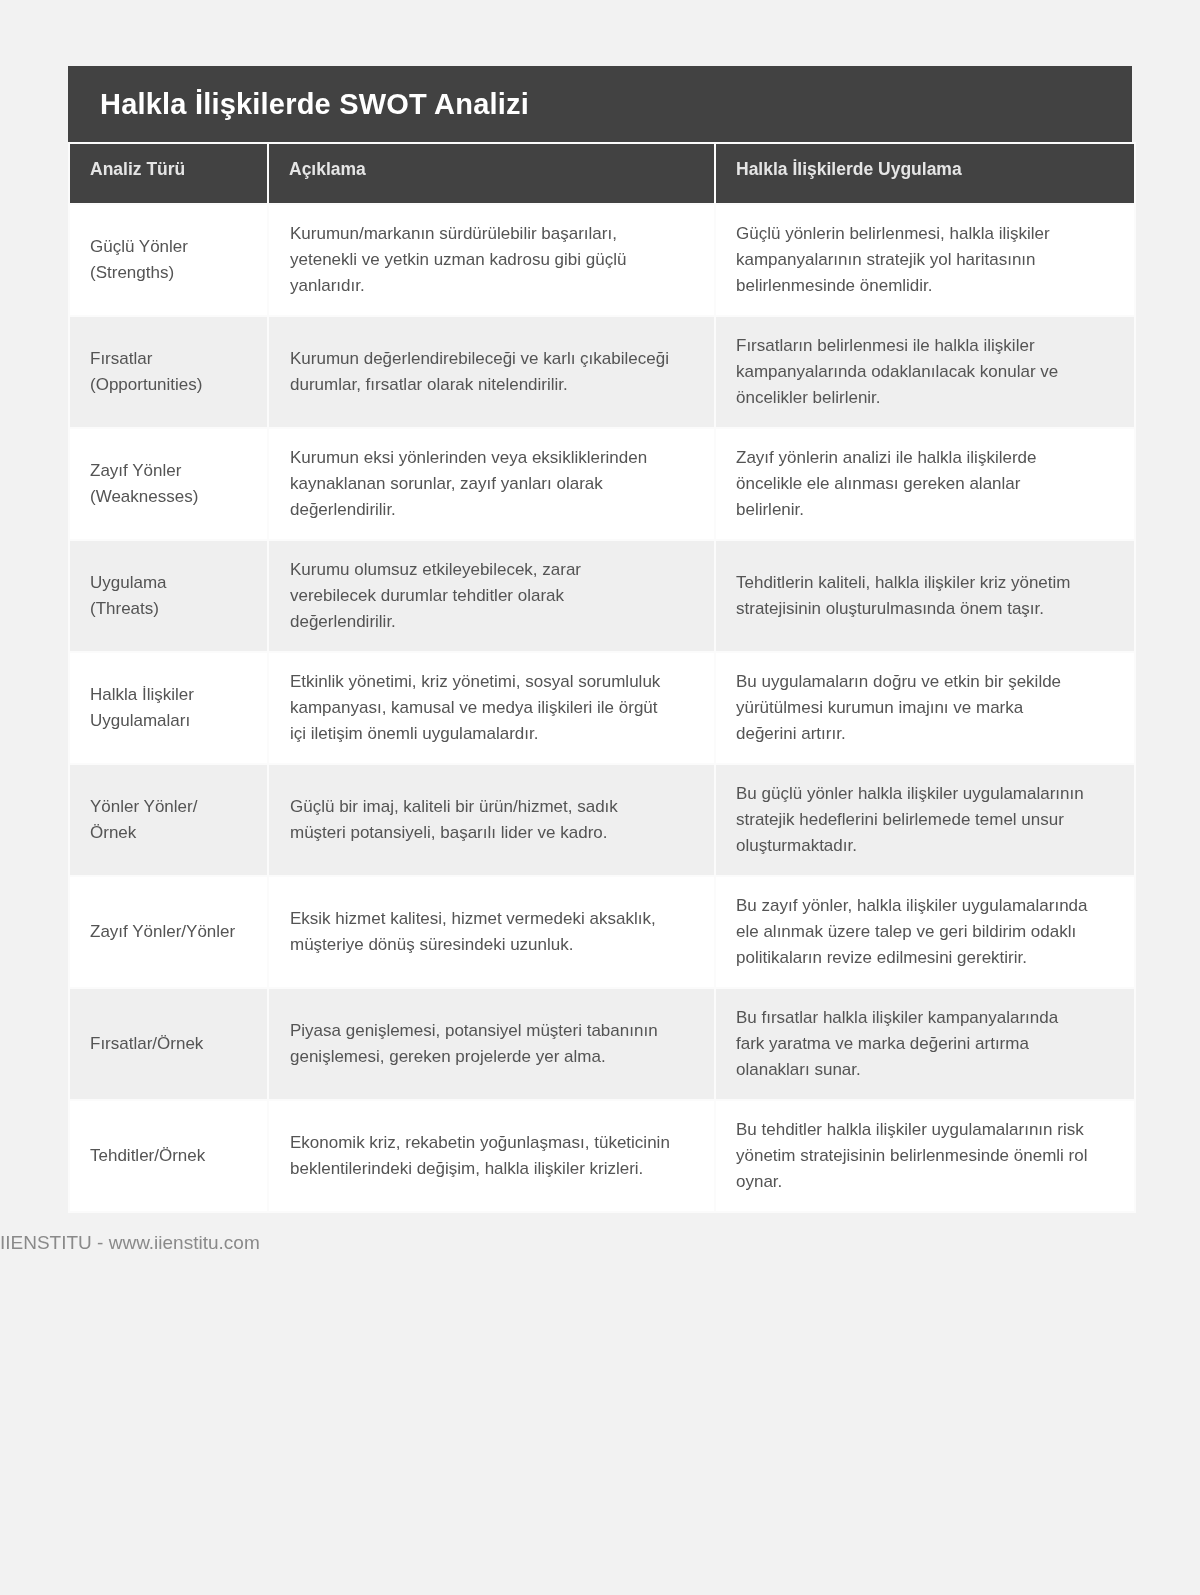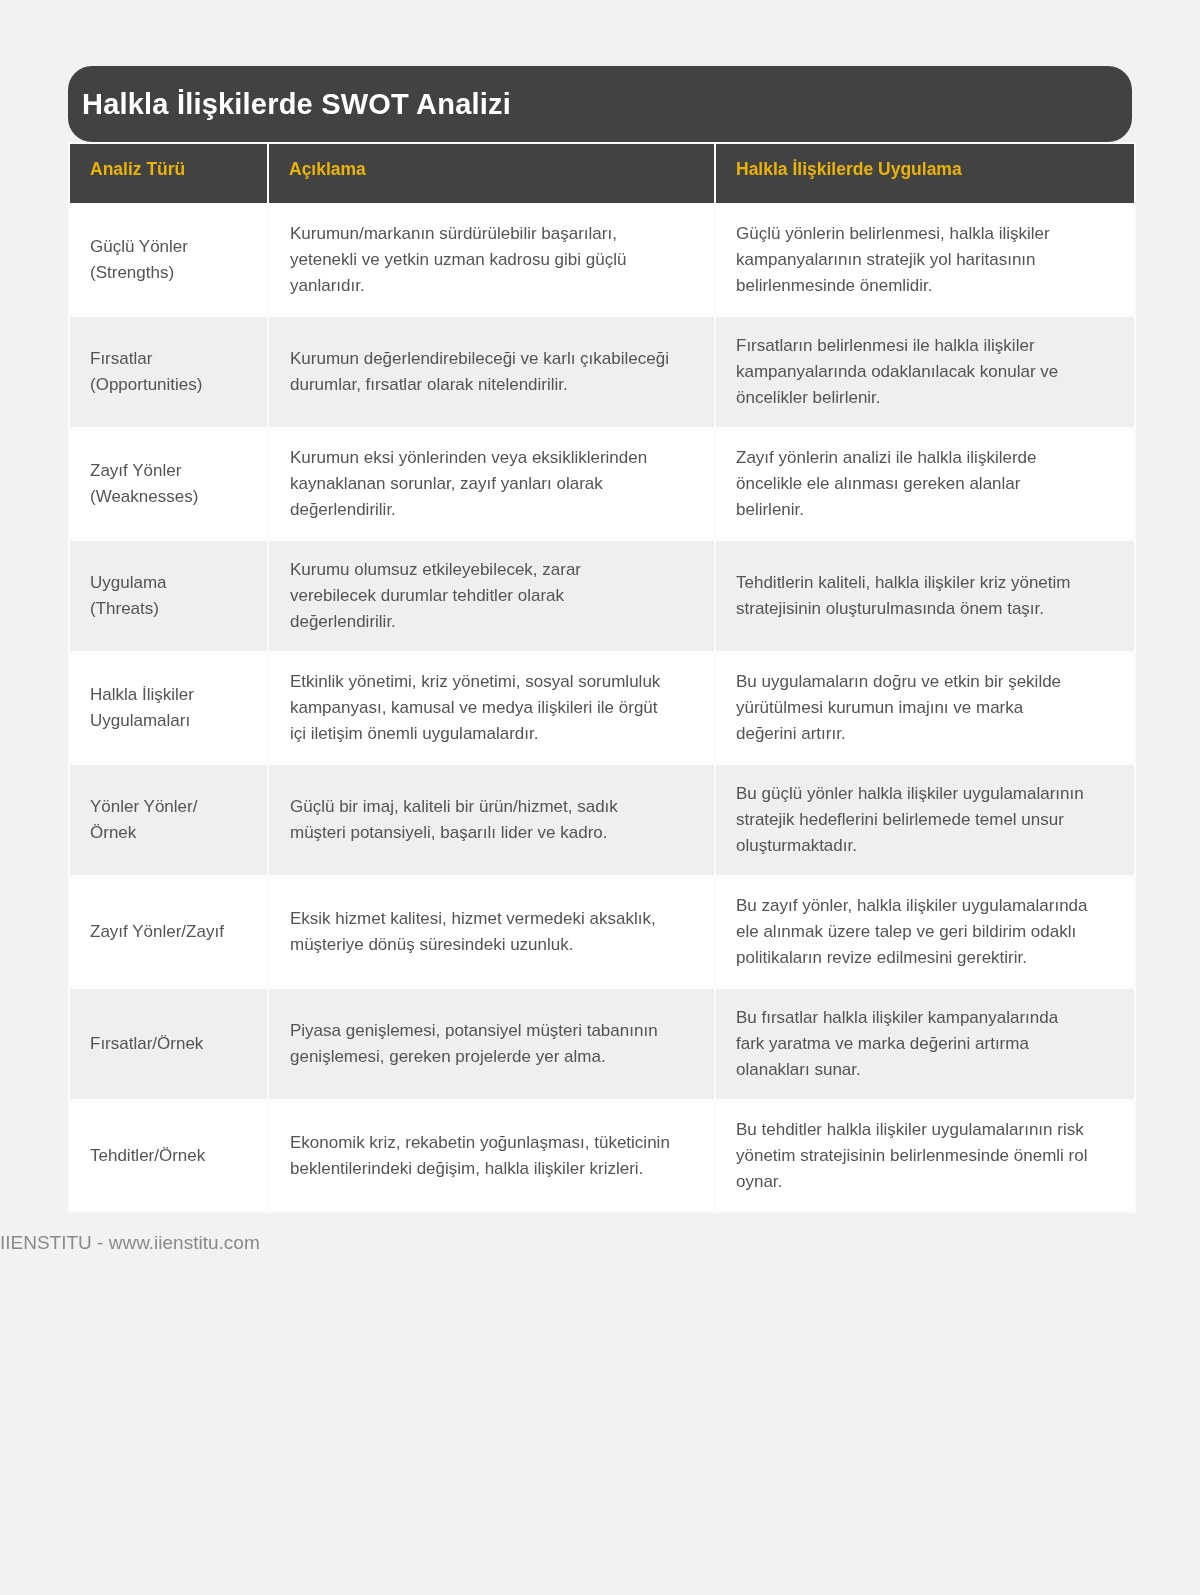--- a/index.html
+++ b/index.html
@@ -15,36 +15,35 @@
     width: 1064px;
     margin: 66px auto 0 auto;
   }
 
   .title-bar {
     background: #424242;
     color: #ffffff;
     font-size: 29px;
     font-weight: 700;
     line-height: 36px;
-    padding: 20px 14px;
+    padding: 20px 32px;
     letter-spacing: 0.2px;
-    border-radius: 24px;
   }
 
   table.swot-table {
     width: 100%;
     border-collapse: separate;
     border-spacing: 2px;
     background: #fbfbfb;
     table-layout: fixed;
   }
 
   th {
     background: #424242;
-    color: #eab308;
+    color: #e5e5e5;
     font-size: 17.5px;
     font-weight: 700;
     text-align: left;
     vertical-align: middle;
     padding: 15px 18px 23px 20px;
     height: 52px;
   }
 
   td {
     font-size: 17px;
@@ -111,21 +110,21 @@
           <td class="col-type">Halkla İlişkiler Uygulamaları</td>
           <td class="col-desc">Etkinlik yönetimi, kriz yönetimi, sosyal sorumluluk kampanyası, kamusal ve medya ilişkileri ile örgüt içi iletişim önemli uygulamalardır.</td>
           <td class="col-app">Bu uygulamaların doğru ve etkin bir şekilde yürütülmesi kurumun imajını ve marka değerini artırır.</td>
         </tr>
         <tr>
           <td class="col-type">Yönler Yönler/Örnek</td>
           <td class="col-desc">Güçlü bir imaj, kaliteli bir ürün/hizmet, sadık müşteri potansiyeli, başarılı lider ve kadro.</td>
           <td class="col-app">Bu güçlü yönler halkla ilişkiler uygulamalarının stratejik hedeflerini belirlemede temel unsur oluşturmaktadır.</td>
         </tr>
         <tr>
-          <td class="col-type">Zayıf Yönler/Zayıf</td>
+          <td class="col-type">Zayıf Yönler/Yönler</td>
           <td class="col-desc">Eksik hizmet kalitesi, hizmet vermedeki aksaklık, müşteriye dönüş süresindeki uzunluk.</td>
           <td class="col-app">Bu zayıf yönler, halkla ilişkiler uygulamalarında ele alınmak üzere talep ve geri bildirim odaklı politikaların revize edilmesini gerektirir.</td>
         </tr>
         <tr>
           <td class="col-type">Fırsatlar/Örnek</td>
           <td class="col-desc">Piyasa genişlemesi, potansiyel müşteri tabanının genişlemesi, gereken projelerde yer alma.</td>
           <td class="col-app">Bu fırsatlar halkla ilişkiler kampanyalarında fark yaratma ve marka değerini artırma olanakları sunar.</td>
         </tr>
         <tr>
           <td class="col-type">Tehditler/Örnek</td>

